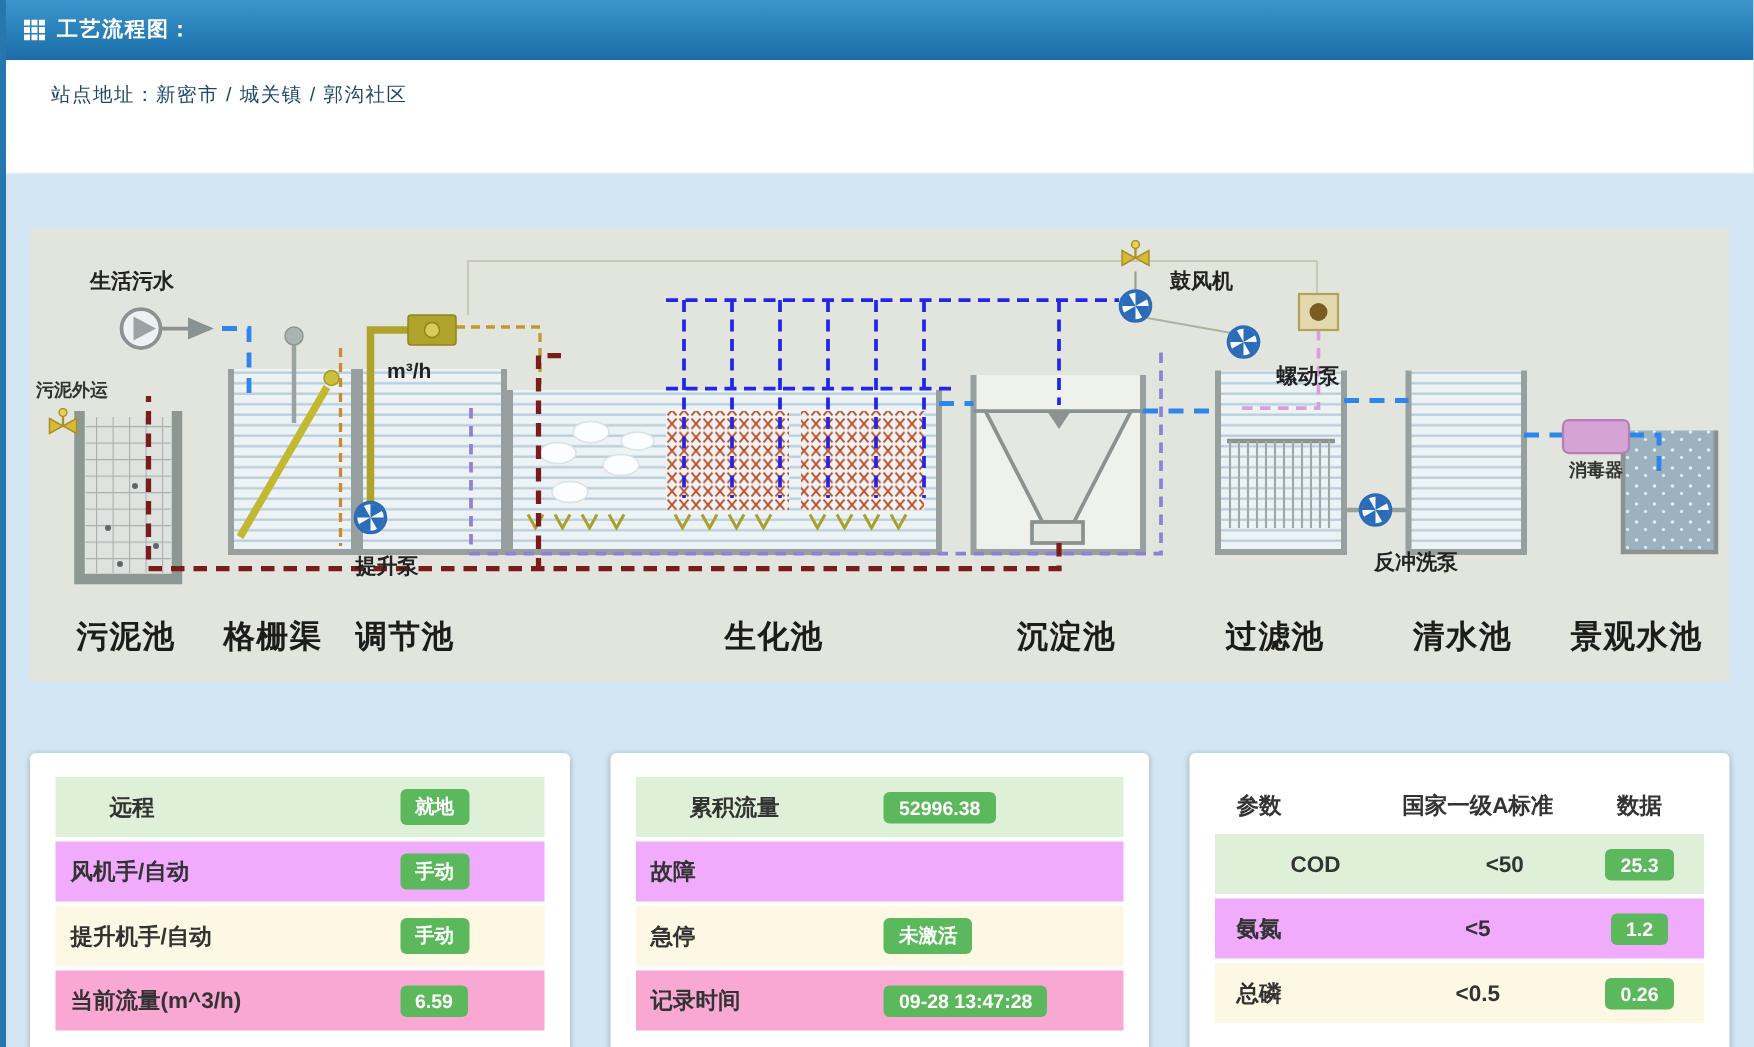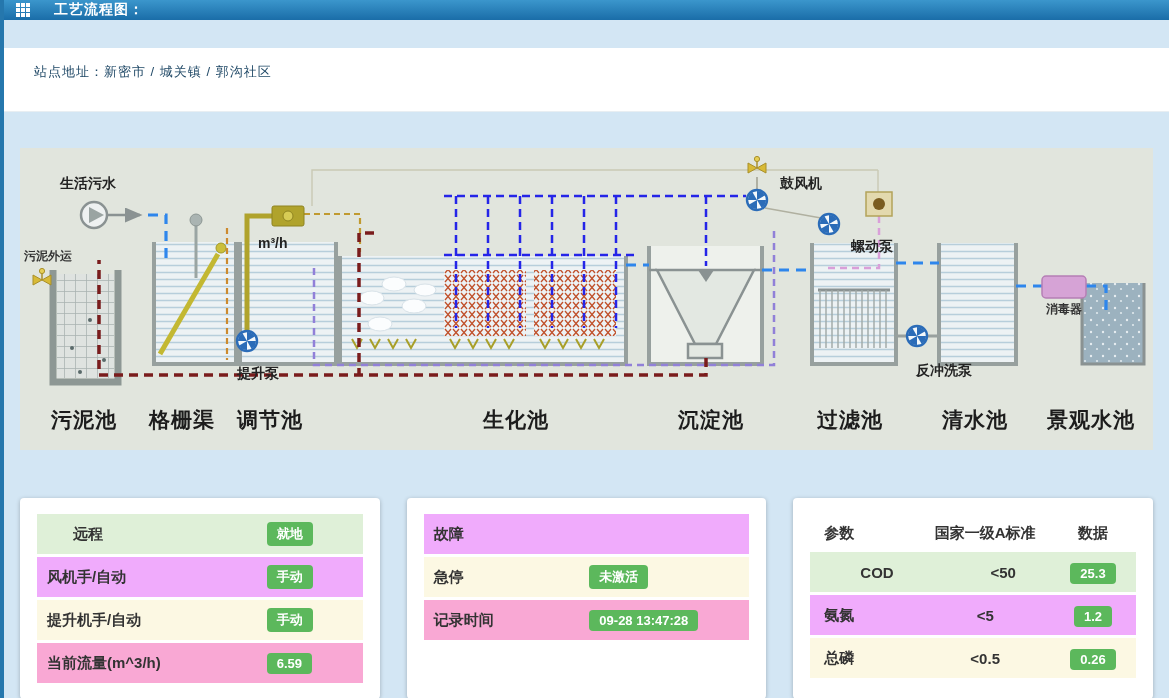--- a/index.html
+++ b/index.html
@@ -4,27 +4,27 @@
 <style>
   html,body{margin:0;padding:0;}
   body{
     width:1169px;height:698px;overflow:hidden;
     background:#d3e6f4;
     font-family:"Liberation Sans",sans-serif;
   }
   .page{width:1169px;height:698px;box-sizing:border-box;border-left:4px solid #2577ad;background:#d3e6f4;}
   
   .topbar{
-    height:20px;background:linear-gradient(180deg,#3b96cc,#1a6da8);
-    display:flex;align-items:center;padding-left:12px;gap:24px;
+    height:40px;background:linear-gradient(180deg,#3b96cc,#1a6da8);
+    display:flex;align-items:center;padding-left:12px;gap:8px;
   }
   .topbar .title{color:#fff;font-size:14px;font-weight:bold;letter-spacing:1px;}
   .gridicon{display:inline-block;line-height:0;}
   
-  .band{height:64px;background:#fff;box-sizing:border-box;padding:14px 0 1px 30px;border-bottom:1px solid #e8eef2;margin-top:28px;}
+  .band{height:76px;background:#fff;box-sizing:border-box;padding:14px 0 1px 30px;border-bottom:1px solid #e8eef2;}
   .crumb{font-size:13px;color:#1f4866;letter-spacing:1px;}
   
   .diagram{margin:36px 16px 0 16px;height:302px;background:#e1e5dd;}
   .diagram svg{display:block;}
   
   .cards{display:flex;gap:27px;margin:48px 16px 0 16px;}
   .card{flex:1;background:#fff;border-radius:4px;box-shadow:0 1px 4px rgba(0,0,0,.25);padding:16px 17px;}
   .srow{
     height:40px;margin-bottom:3px;display:flex;align-items:center;
     padding:0 10px;font-size:15px;font-weight:bold;color:#333;
@@ -269,20 +269,26 @@
       </div>
       <div class="srow bg-danger">
         <span class="lbl">当前流量(m^3/h)</span>
         <span class="vcol narrow">
             <span class="badge">6.59</span>
           </span>
       </div>
     </div>
 
     <div class="card">
+      <div class="srow bg-success">
+        <span class="lbl">累积流量</span>
+        <span class="vcol wide">
+            <span class="badge">52996.38</span>
+          </span>
+      </div>
       <div class="srow bg-info">
         <span class="lbl">故障</span>
       </div>
       <div class="srow bg-warning">
         <span class="lbl">急停</span>
         <span class="vcol wide">
             <span class="badge">未激活</span>
           </span>
       </div>
       <div class="srow bg-danger">

